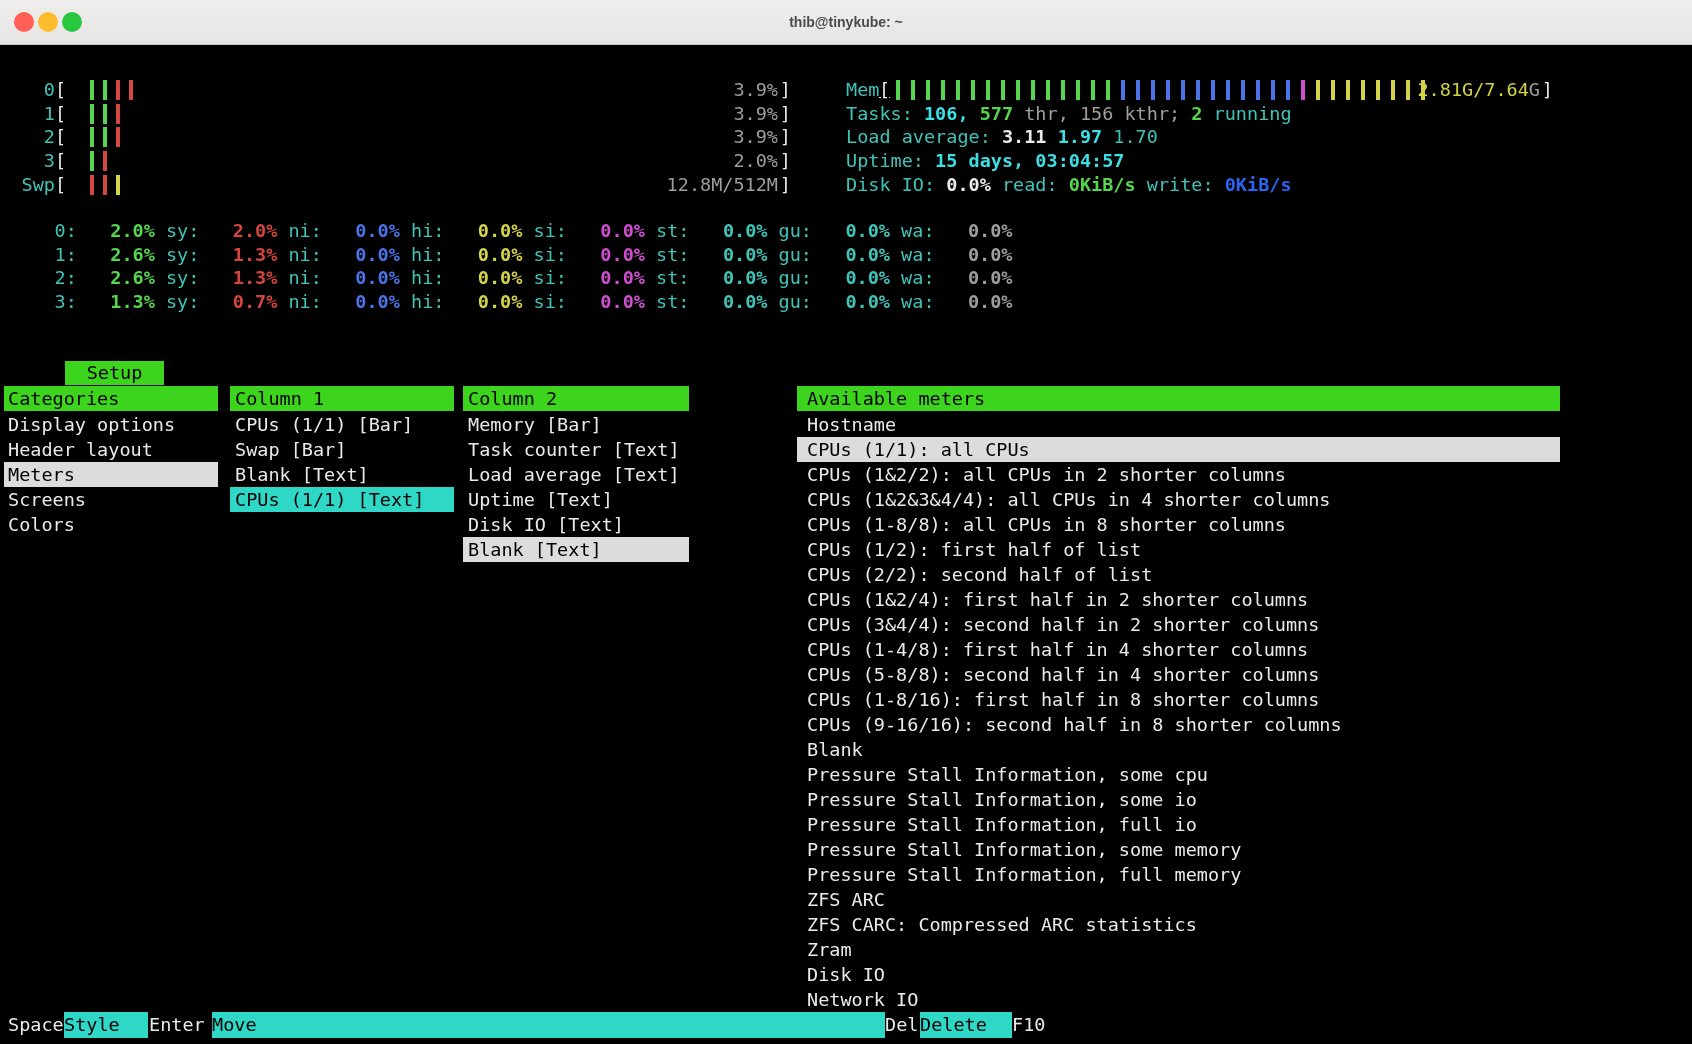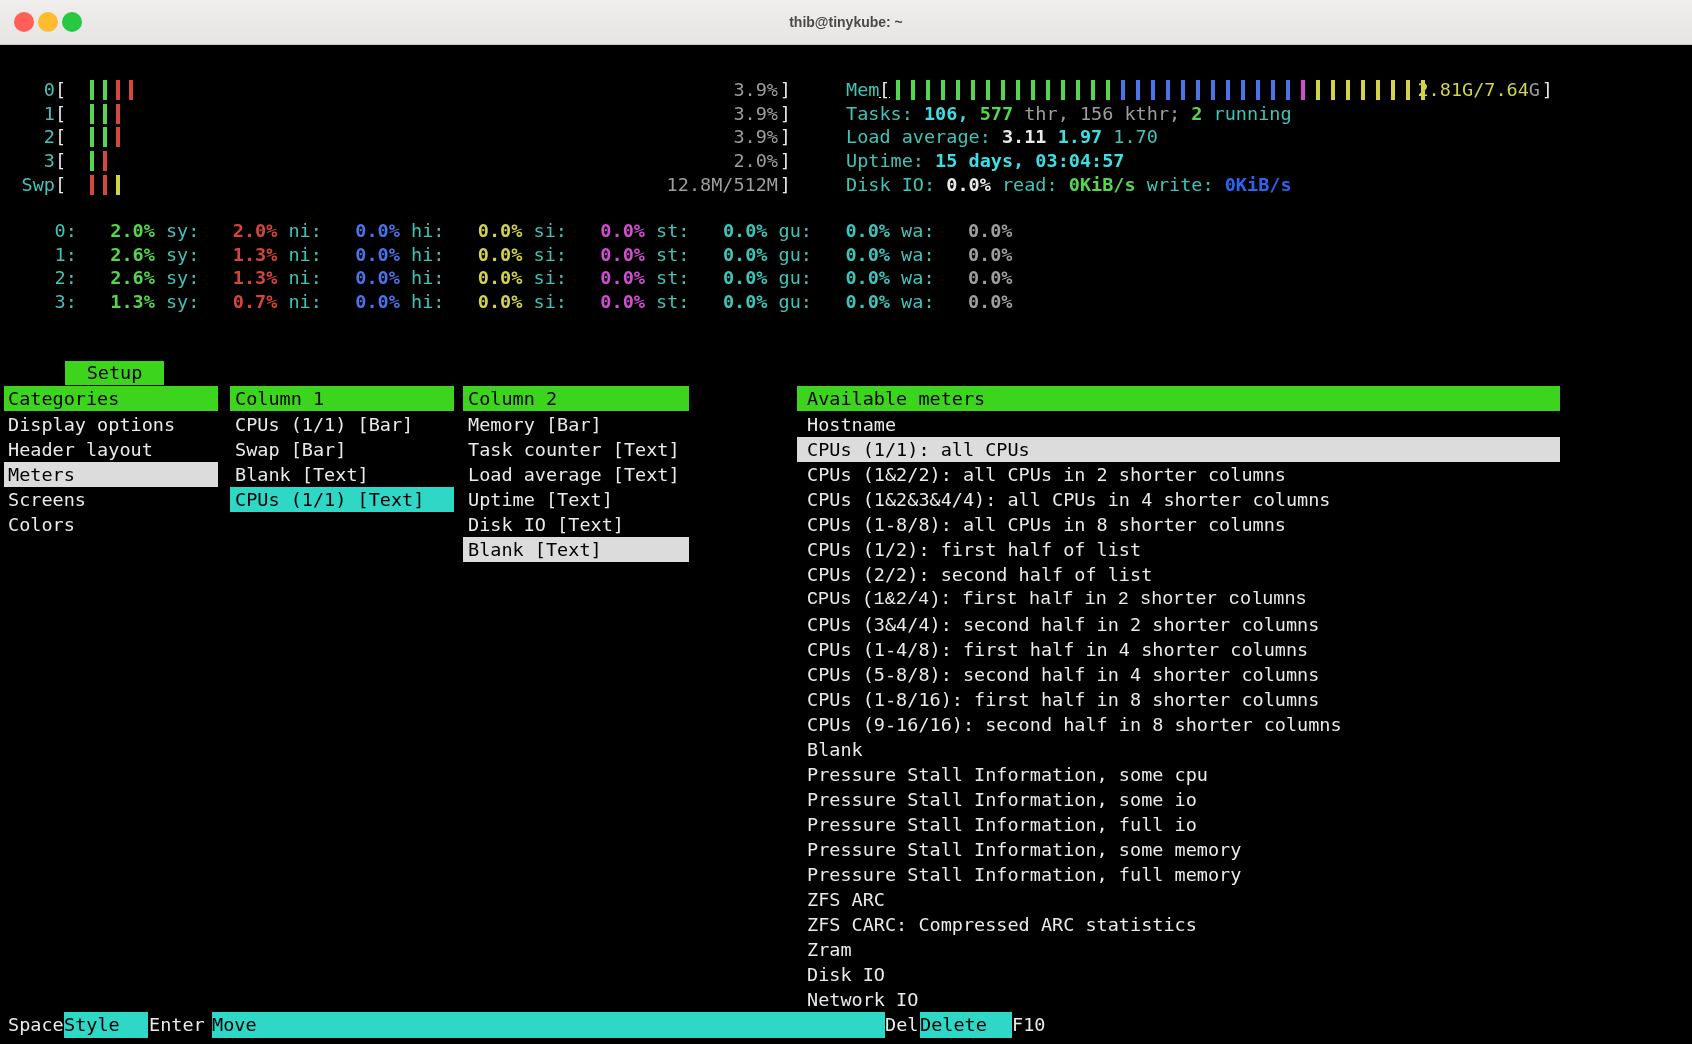--- a/index.html
+++ b/index.html
@@ -109,21 +109,21 @@
       <div class="pitem" style="left: 463px; width: 226px; padding-left: 5px; top: 467px;">Disk IO [Text]</div>
       <div class="pitem sel-inactive" style="left: 463px; width: 226px; padding-left: 5px; top: 492px;">Blank [Text]</div>
       <div class="phead" style="left: 797px; width: 763px; padding-left: 10px;">Available meters</div>
       <div class="pitem" style="left: 797px; width: 763px; padding-left: 10px; top: 367px;">Hostname</div>
       <div class="pitem sel-inactive" style="left: 797px; width: 763px; padding-left: 10px; top: 392px;">CPUs (1/1): all CPUs</div>
       <div class="pitem" style="left: 797px; width: 763px; padding-left: 10px; top: 417px;">CPUs (1&amp;2/2): all CPUs in 2 shorter columns</div>
       <div class="pitem" style="left: 797px; width: 763px; padding-left: 10px; top: 442px;">CPUs (1&amp;2&amp;3&amp;4/4): all CPUs in 4 shorter columns</div>
       <div class="pitem" style="left: 797px; width: 763px; padding-left: 10px; top: 467px;">CPUs (1-8/8): all CPUs in 8 shorter columns</div>
       <div class="pitem" style="left: 797px; width: 763px; padding-left: 10px; top: 492px;">CPUs (1/2): first half of list</div>
       <div class="pitem" style="left: 797px; width: 763px; padding-left: 10px; top: 517px;">CPUs (2/2): second half of list</div>
-      <div class="pitem" style="left: 797px; width: 763px; padding-left: 10px; top: 542px; font-family: Liberation Mono, monospace;">CPUs (1&amp;2/4): first half in 2 shorter columns</div>
+      <div class="pitem" style="left: 797px; width: 763px; padding-left: 10px; top: 542px;">CPUs (1&amp;2/4): first half in 2 shorter columns</div>
       <div class="pitem" style="left: 797px; width: 763px; padding-left: 10px; top: 567px;">CPUs (3&amp;4/4): second half in 2 shorter columns</div>
       <div class="pitem" style="left: 797px; width: 763px; padding-left: 10px; top: 592px;">CPUs (1-4/8): first half in 4 shorter columns</div>
       <div class="pitem" style="left: 797px; width: 763px; padding-left: 10px; top: 617px;">CPUs (5-8/8): second half in 4 shorter columns</div>
       <div class="pitem" style="left: 797px; width: 763px; padding-left: 10px; top: 642px;">CPUs (1-8/16): first half in 8 shorter columns</div>
       <div class="pitem" style="left: 797px; width: 763px; padding-left: 10px; top: 667px;">CPUs (9-16/16): second half in 8 shorter columns</div>
       <div class="pitem" style="left: 797px; width: 763px; padding-left: 10px; top: 692px;">Blank</div>
       <div class="pitem" style="left: 797px; width: 763px; padding-left: 10px; top: 717px;">Pressure Stall Information, some cpu</div>
       <div class="pitem" style="left: 797px; width: 763px; padding-left: 10px; top: 742px;">Pressure Stall Information, some io</div>
       <div class="pitem" style="left: 797px; width: 763px; padding-left: 10px; top: 767px;">Pressure Stall Information, full io</div>
       <div class="pitem" style="left: 797px; width: 763px; padding-left: 10px; top: 792px;">Pressure Stall Information, some memory</div>

